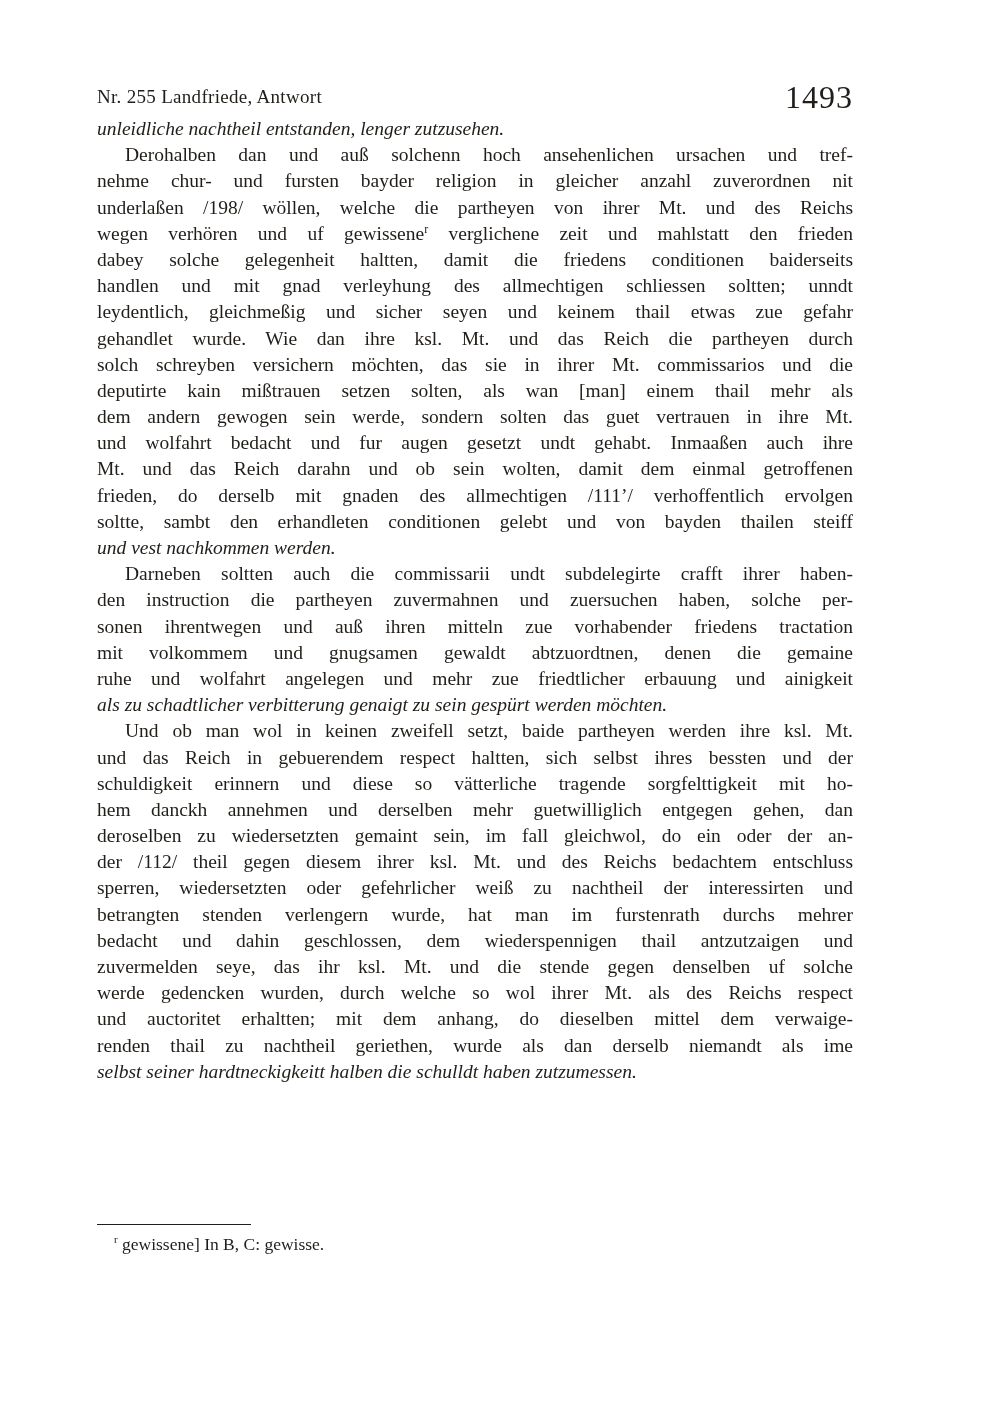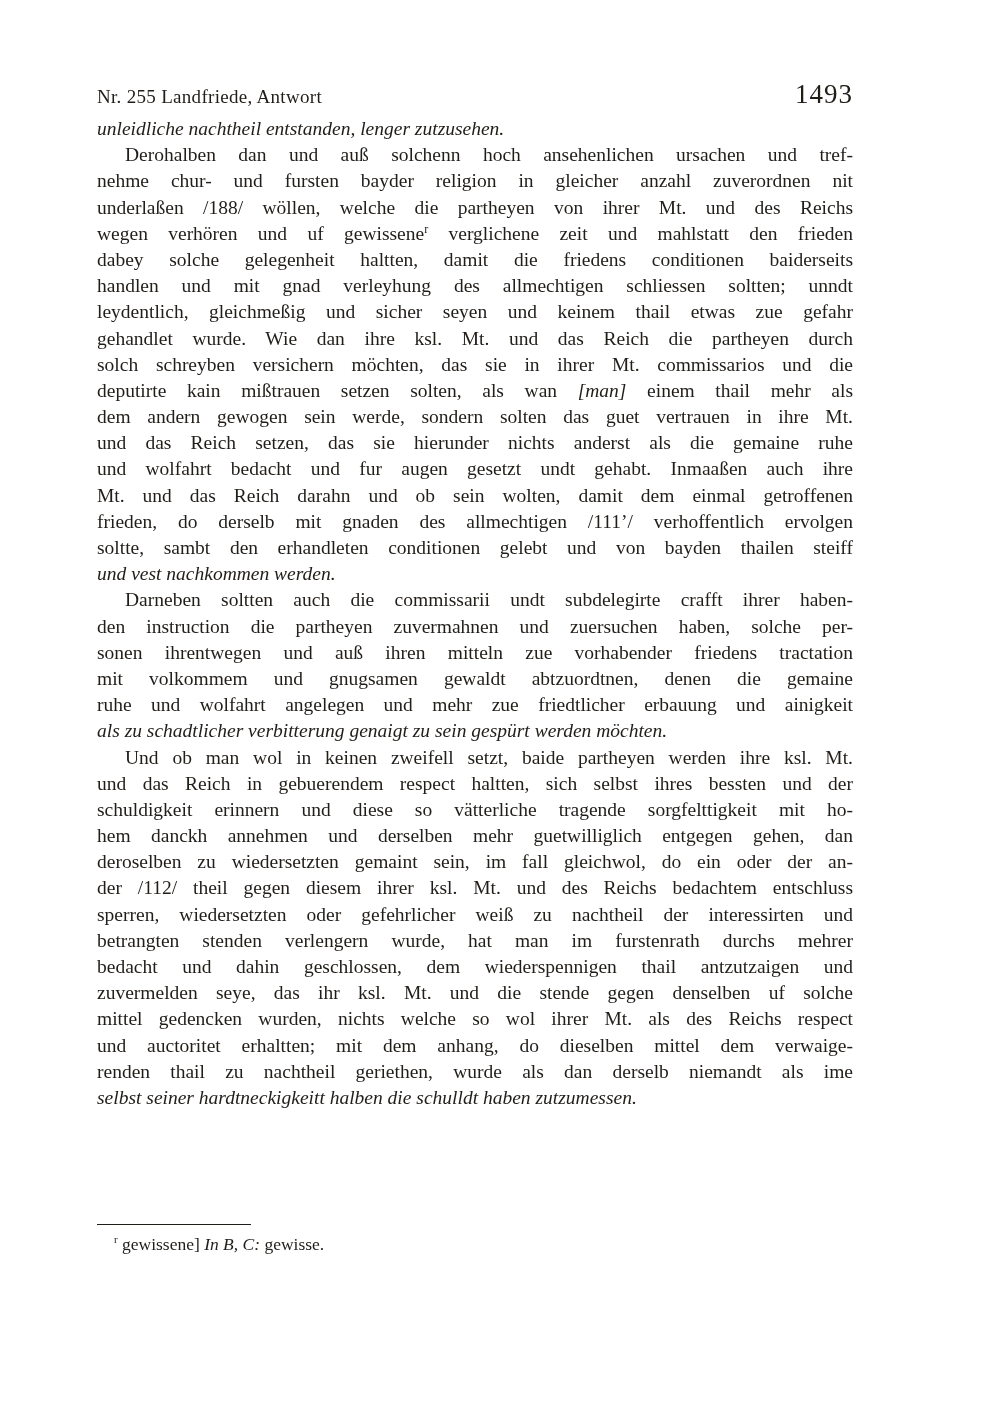--- a/index.html
+++ b/index.html
@@ -20,39 +20,39 @@
     position:absolute;top:82px;left:97px;width:756px;height:32px;
   }
   .header-title{
     position:absolute;left:0;top:4px;width:100%;
     text-align:left;
     font-size:19px;letter-spacing:0.3px;
     color:var(--text-color);
   }
   .page-number{
     position:absolute;right:0;top:-3px;
-    font-size:27px;letter-spacing:1px;
+    font-size:32px;letter-spacing:1px;
   }
   .body-text{
     position:absolute;top:116px;left:97px;width:756px;
   }
   .line{
     font-size:19.5px;
     line-height:26.2px;
     height:26.2px;
     text-align:justify;
     text-align-last:justify;
     text-justify:inter-word;
     white-space:normal;
     overflow:visible;
   }
   .line.last{text-align-last:left;font-style:italic;}
   .line.indent{text-indent:28px;}
   .sup{font-size:0.62em;vertical-align:super;line-height:0;}
-  .it{font-style:italic;}
+  .it{}
   .footnote-rule{
     position:absolute;top:1224px;left:97px;width:154px;
     border-top:1.7px solid var(--text-color);
   }
   .footnote{
     position:absolute;top:1233px;left:88px;width:756px;
     font-size:17.5px;line-height:22px;
     text-indent:26px;
   }
 </style>
@@ -63,30 +63,29 @@
 
   <div class="header-row">
     <div class="header-title">Nr. 255 Landfriede, Antwort</div>
     <div class="page-number">1493</div>
   </div>
 
   <div class="body-text">
       <div class="line last">unleidliche nachtheil entstanden, lenger zutzusehen.</div>
       <div class="line indent">Derohalben dan und auß solchenn hoch ansehenlichen ursachen und tref-</div>
       <div class="line">nehme chur- und fursten bayder religion in gleicher anzahl zuverordnen nit</div>
-      <div class="line">underlaßen /188/ wöllen, welche die partheyen von ihrer Mt. und des Reichs</div>
+      <div class="line">underlaßen /198/ wöllen, welche die partheyen von ihrer Mt. und des Reichs</div>
       <div class="line"><span>wegen verhören und uf gewissene</span><span class="sup">r</span><span> verglichene zeit und mahlstatt den frieden</span></div>
       <div class="line">dabey solche gelegenheit haltten, damit die friedens conditionen baiderseits</div>
       <div class="line">handlen und mit gnad verleyhung des allmechtigen schliessen soltten; unndt</div>
       <div class="line">leydentlich, gleichmeßig und sicher seyen und keinem thail etwas zue gefahr</div>
       <div class="line">gehandlet wurde. Wie dan ihre ksl. Mt. und das Reich die partheyen durch</div>
       <div class="line">solch schreyben versichern möchten, das sie in ihrer Mt. commissarios und die</div>
       <div class="line"><span>deputirte kain mißtrauen setzen solten, als wan </span><span class="it">[man]</span><span> einem thail mehr als</span></div>
       <div class="line">dem andern gewogen sein werde, sondern solten das guet vertrauen in ihre Mt.</div>
-      <div class="line">und das Reich setzen, das sie hierunder nichts anderst als die gemaine ruhe</div>
       <div class="line">und wolfahrt bedacht und fur augen gesetzt undt gehabt. Inmaaßen auch ihre</div>
       <div class="line">Mt. und das Reich darahn und ob sein wolten, damit dem einmal getroffenen</div>
       <div class="line">frieden, do derselb mit gnaden des allmechtigen /111’/ verhoffentlich ervolgen</div>
       <div class="line">soltte, sambt den erhandleten conditionen gelebt und von bayden thailen steiff</div>
       <div class="line last">und vest nachkommen werden.</div>
       <div class="line indent">Darneben soltten auch die commissarii undt subdelegirte crafft ihrer haben-</div>
       <div class="line">den instruction die partheyen zuvermahnen und zuersuchen haben, solche per-</div>
       <div class="line">sonen ihrentwegen und auß ihren mitteln zue vorhabender friedens tractation</div>
       <div class="line">mit volkommem und gnugsamen gewaldt abtzuordtnen, denen die gemaine</div>
       <div class="line">ruhe und wolfahrt angelegen und mehr zue friedtlicher erbauung und ainigkeit</div>
@@ -94,21 +93,21 @@
       <div class="line indent">Und ob man wol in keinen zweifell setzt, baide partheyen werden ihre ksl. Mt.</div>
       <div class="line">und das Reich in gebuerendem respect haltten, sich selbst ihres bessten und der</div>
       <div class="line">schuldigkeit erinnern und diese so vätterliche tragende sorgfelttigkeit mit ho-</div>
       <div class="line">hem danckh annehmen und derselben mehr guetwilliglich entgegen gehen, dan</div>
       <div class="line">deroselben zu wiedersetzten gemaint sein, im fall gleichwol, do ein oder der an-</div>
       <div class="line">der /112/ theil gegen diesem ihrer ksl. Mt. und des Reichs bedachtem entschluss</div>
       <div class="line">sperren, wiedersetzten oder gefehrlicher weiß zu nachtheil der interessirten und</div>
       <div class="line">betrangten stenden verlengern wurde, hat man im furstenrath durchs mehrer</div>
       <div class="line">bedacht und dahin geschlossen, dem wiederspennigen thail antzutzaigen und</div>
       <div class="line">zuvermelden seye, das ihr ksl. Mt. und die stende gegen denselben uf solche</div>
-      <div class="line">mittel gedencken wurden, nichts welche so wol ihrer Mt. als des Reichs respect</div>
+      <div class="line">werde gedencken wurden, durch welche so wol ihrer Mt. als des Reichs respect</div>
       <div class="line">und auctoritet erhaltten; mit dem anhang, do dieselben mittel dem verwaige-</div>
       <div class="line">renden thail zu nachtheil geriethen, wurde als dan derselb niemandt als ime</div>
       <div class="line last">selbst seiner hardtneckigkeitt halben die schulldt haben zutzumessen.</div>
     </div>
 
   <div class="footnote-rule"></div>
 
   <div class="footnote"><span class="sup">r</span><span> gewissene] </span><span class="it">In B, C:</span><span> gewisse.</span></div>
 
 </div>

